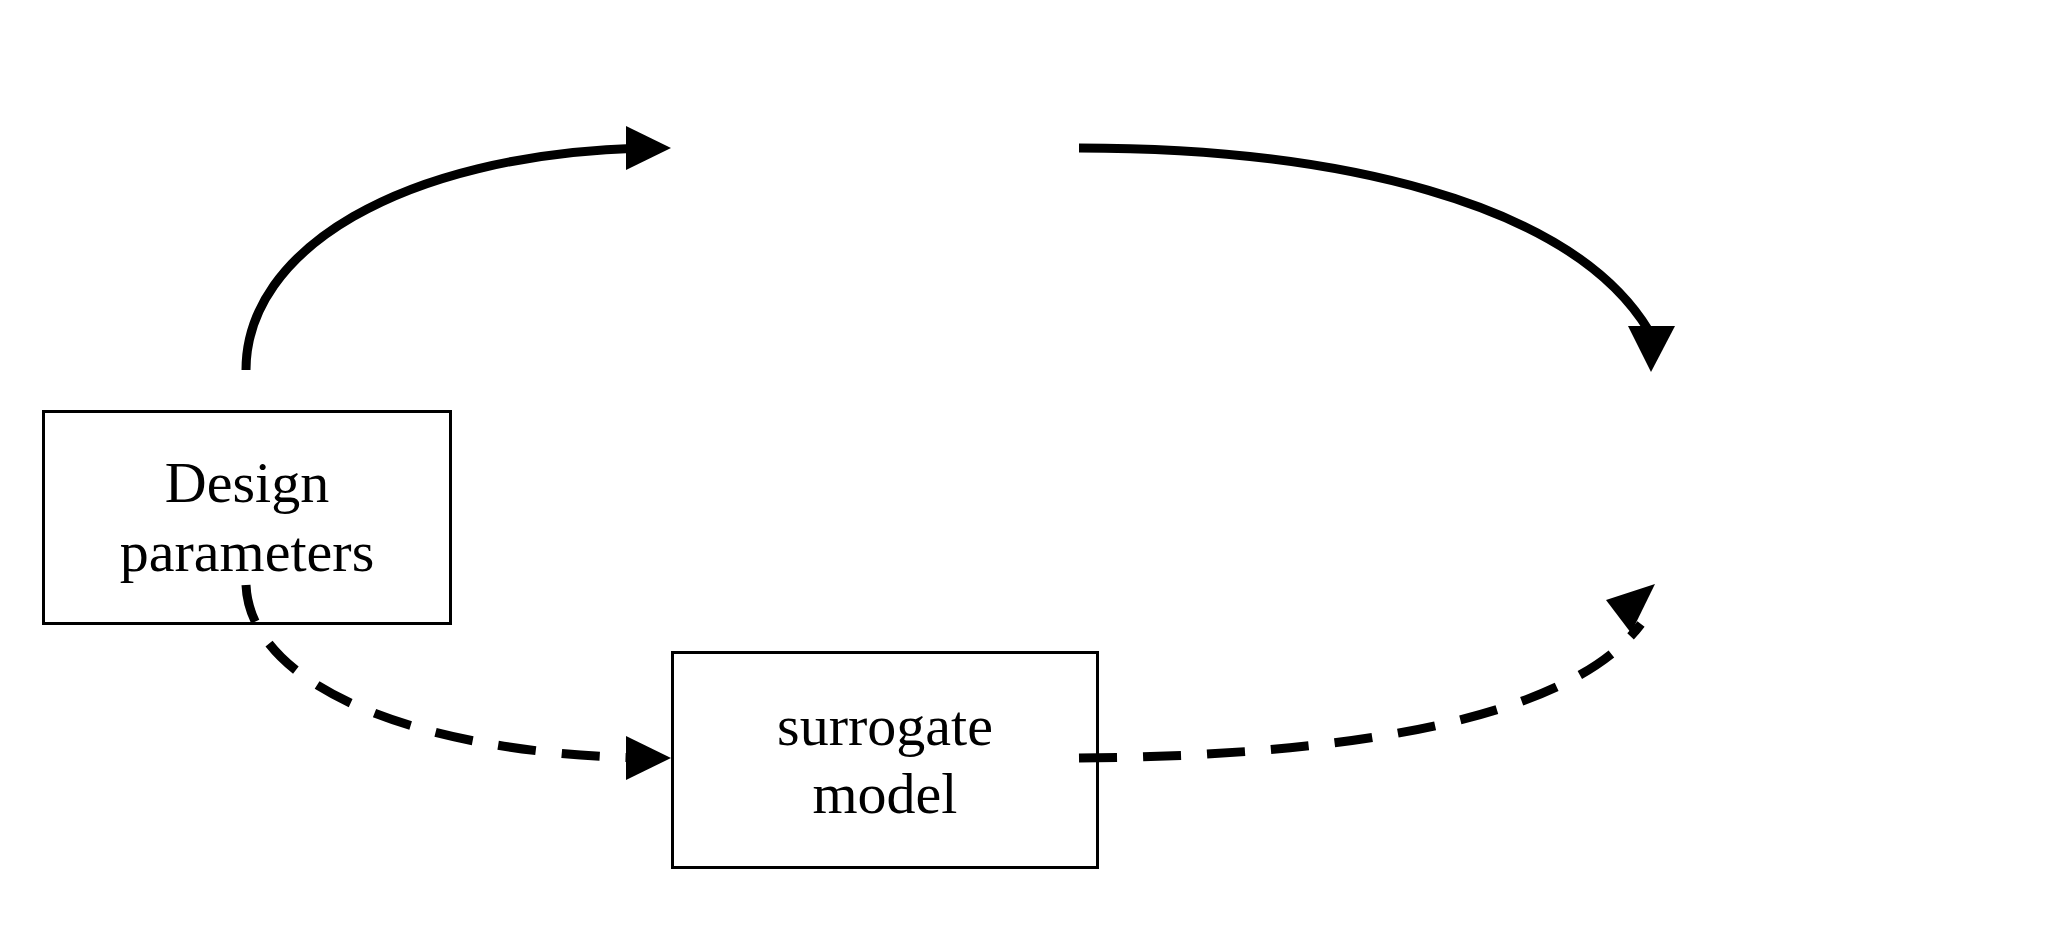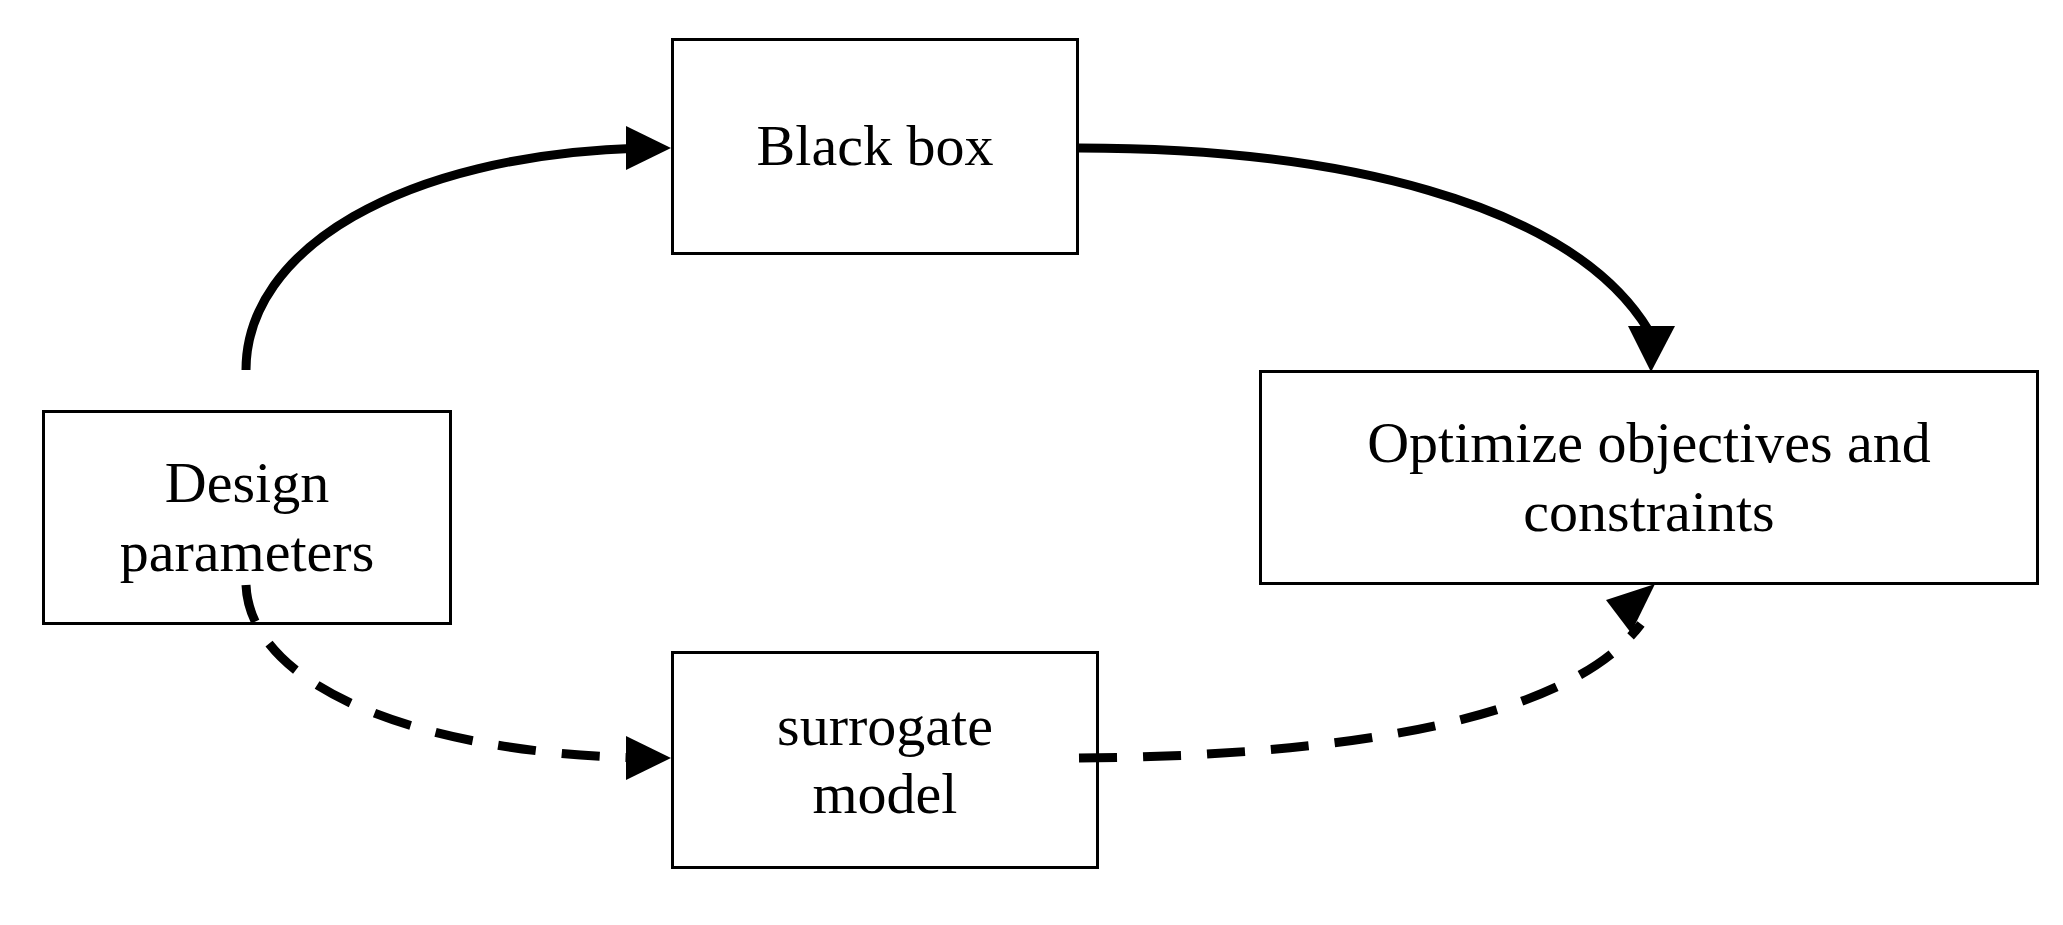--- a/index.html
+++ b/index.html
@@ -76,27 +76,20 @@
       <path d="M 1079 758 C 1330 756 1566 724 1641 624" fill="none" stroke="#000000" stroke-width="9" stroke-linecap="butt" stroke-dasharray="38 26"></path>
       <polygon points="1655,584 1606,600 1631,633" fill="#000000"></polygon>
     </g>
   </svg>
 
   <div class="node-box" id="node-design">
     <span class="node-label">Design
 parameters</span>
   </div>
 
-  <div class="node-box" id="node-blackbox">
-    <span class="node-label">Black box</span>
-  </div>
 
   <div class="node-box" id="node-surrogate">
     <span class="node-label">surrogate
 model</span>
   </div>
 
-  <div class="node-box" id="node-optimize">
-    <span class="node-label">Optimize objectives and
-constraints</span>
-  </div>
 
 </div>
 
 </body></html>

